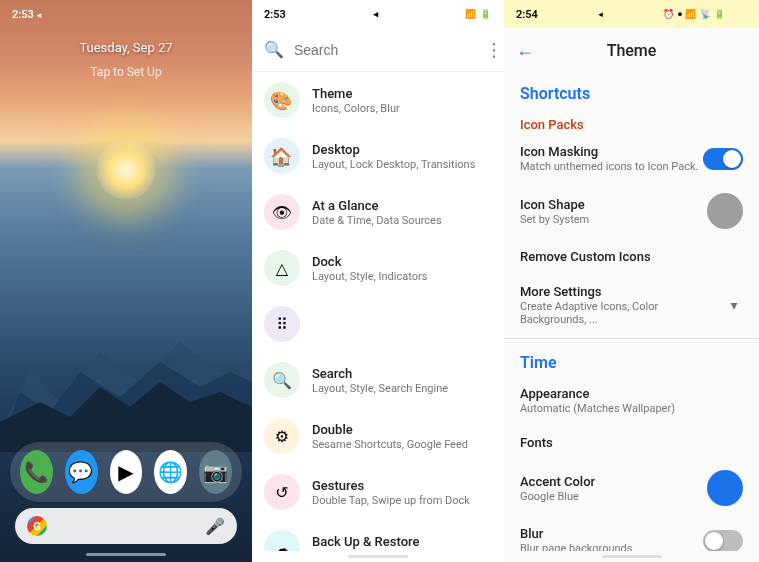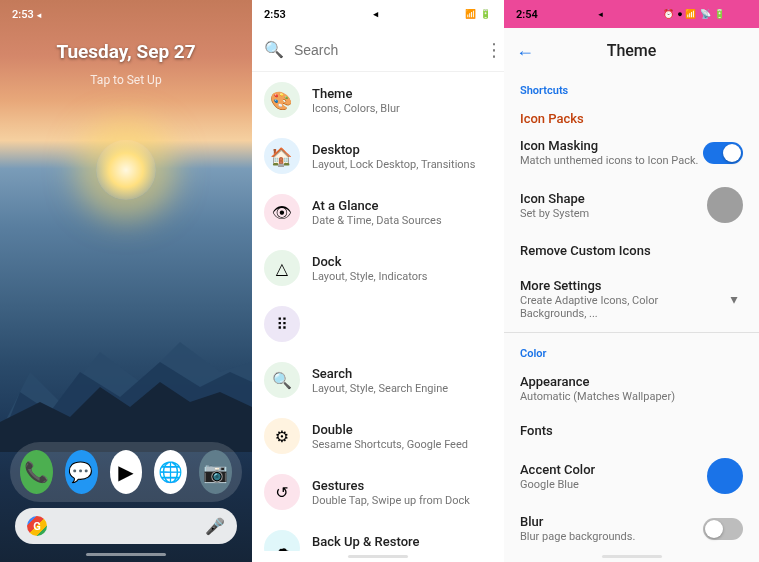--- a/index.html
+++ b/index.html
@@ -46,21 +46,21 @@
       font-size: 11px;
       font-weight: 500;
       display: flex; align-items: center; gap: 3px;
     }
     .home-date {
       position: absolute;
       top: 40px; left: 0; right: 0;
       text-align: center;
       color: #fff;
     }
-    .home-date-main { font-size: 19px; font-weight: 700; text-shadow: 0 1px 3px rgba(0,0,0,0.5); text-align: center; }
+    .home-date-main { font-size: 13px; font-weight: 400; text-shadow: 0 1px 3px rgba(0,0,0,0.5); text-align: center; }
     .home-date-sub { font-size: 12px; color: rgba(255,255,255,0.8); margin-top: 10px; }
     .home-dock {
       position: absolute;
       bottom: 60px; left: 0; right: 0;
       display: flex; justify-content: center; gap: 12px;
       padding: 8px 10px;
       background: rgba(255,255,255,0.15);
       border-radius: 50px;
       margin: 0 10px;
     }
@@ -173,21 +173,21 @@
       width: 255px;
       height: 562px;
       background: #fafafa;
       display: flex;
       flex-direction: column;
       flex-shrink: 0;
       overflow: hidden;
     }
     .theme-status-bar {
       height: 28px;
-      background: #ec4899;
+      background: #fef9c3;
       display: flex; align-items: center; justify-content: space-between;
       padding: 0 12px;
       font-size: 10px;
     }
     .theme-status-icons { display: flex; gap: 3px; align-items: center; }
     .theme-toolbar {
       height: 44px;
       display: flex; align-items: center;
       padding: 0 12px;
       gap: 16px;
@@ -196,21 +196,21 @@
     .theme-title {
       flex: 1; text-align: center;
       font-size: 16px; font-weight: 500; color: #212121;
     }
     .theme-content {
       flex: 1;
       overflow-y: auto;
       padding: 0;
     }
     .section-label {
-      font-size: 11px;
+      font-size: 16px;
       font-weight: 600;
       color: #1a73e8;
       padding: 12px 16px 4px;
     }
     .setting-group-label {
       font-size: 13px;
       font-weight: 500;
       color: #c2410c;
       padding: 10px 16px 2px;
     }
@@ -461,21 +461,21 @@
     <div class="more-settings-row">
       <div class="setting-row-text">
         <div class="setting-row-title">More Settings</div>
         <div class="setting-row-sub">Create Adaptive Icons, Color Backgrounds, ...</div>
       </div>
       <div class="chevron-down">▾</div>
     </div>
 
     <div class="divider"></div>
 
-    <div class="section-label" style="color:#1a73e8;">Color</div>
+    <div class="section-label" style="color:#1a73e8;">Time</div>
 
     <div class="setting-row">
       <div class="setting-row-text">
         <div class="setting-row-title">Appearance</div>
         <div class="setting-row-sub">Automatic (Matches Wallpaper)</div>
       </div>
     </div>
 
     <div class="setting-row">
       <div class="setting-row-title">Fonts</div>

